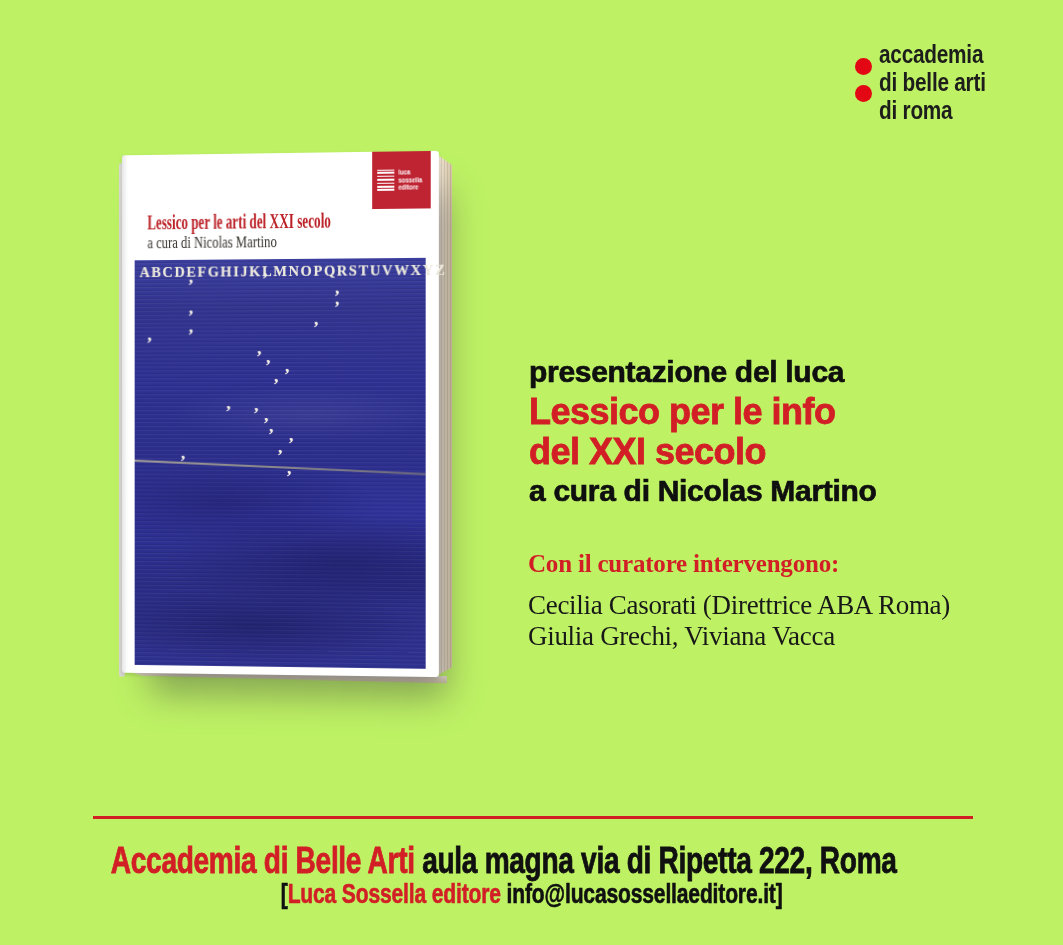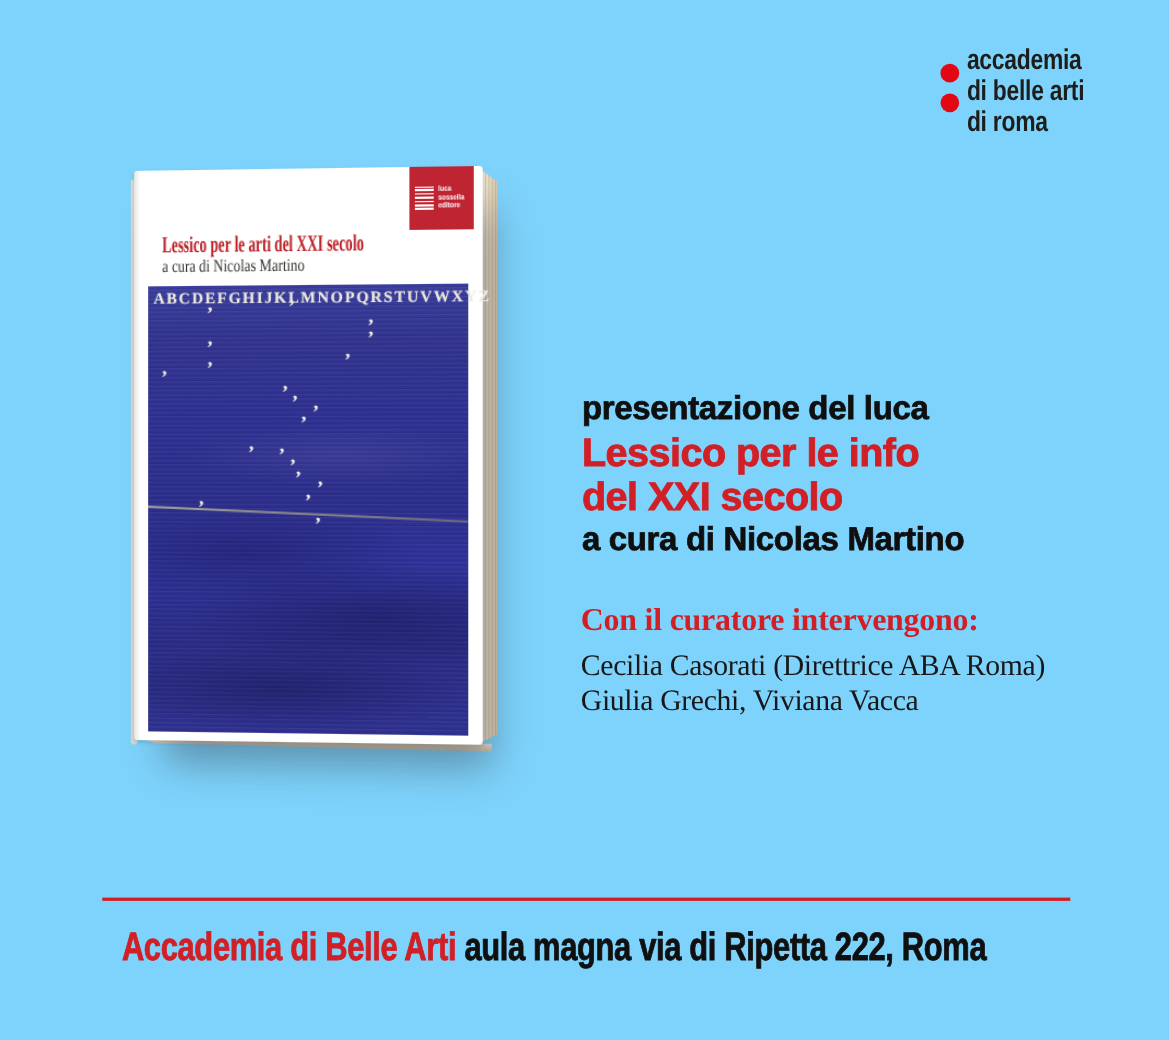--- a/index.html
+++ b/index.html
@@ -1,17 +1,17 @@
 <!DOCTYPE html>
 <html><head>
 <meta charset="utf-8">
 <style>
   html,body { margin:0; padding:0; background:#ffffff; }
   .poster {
-    position:relative; width:1063px; height:945px; background:#7dd3fc;
+    position:relative; width:1063px; height:945px; background:#bef264;
     font-family:"Liberation Sans", sans-serif; overflow:hidden;
   }
 
   
   .aba-logo { position:absolute; left:851px; top:40px; display:flex; }
   .aba-dots { position:relative; width:28px; }
   .aba-dot { position:absolute; left:4px; width:17px; height:17px; border-radius:50%; }
   .aba-dot.d1 { top:18px; }
   .aba-dot.d2 { top:45px; }
   .aba-text { font-size:26px; line-height:28px; font-weight:bold; letter-spacing:-0.3px;
@@ -76,21 +76,21 @@
             font-weight:bold; letter-spacing:-0.6px; -webkit-text-stroke:0.8px currentColor; }
   .event-book { position:absolute; left:529px; top:352px; }
   .pres-label { font-size:30px; line-height:40px; font-weight:bold; letter-spacing:-0.3px;
             color:#0f0f0f; -webkit-text-stroke:0.7px currentColor; }
   .btitle { font-size:36px; line-height:40px; font-weight:bold; letter-spacing:-0.5px;
             -webkit-text-stroke:0.8px currentColor; }
   .curator { font-size:30px; line-height:38px; font-weight:bold; letter-spacing:-0.3px;
             color:#0f0f0f; -webkit-text-stroke:0.7px currentColor; }
 
   .speakers { position:absolute; left:528px; top:548px; font-family:"Liberation Serif",serif; }
-  .speakers-intro { font-size:29px; line-height:32px; font-weight:bold; letter-spacing:-0.2px; }
+  .speakers-intro { font-size:25px; line-height:32px; font-weight:bold; letter-spacing:-0.2px; }
   .speaker-names { margin-top:10px; font-size:27px; line-height:31px; font-weight:normal;
             letter-spacing:-0.3px; color:#181818; }
 
   
   .footer-rule { position:absolute; left:93px; top:816px; width:880px; height:3px; }
   .footer-venue { position:absolute; left:0; top:840px; width:865px; text-align:center; white-space:nowrap; }
   .cond-lg { display:inline-block; transform:scaleX(0.78); transform-origin:center;
             font-size:36px; font-weight:bold; letter-spacing:-0.4px; color:#101010;
             -webkit-text-stroke:0.8px currentColor; }
   .footer-pub { position:absolute; left:0; top:879px; width:1063px; text-align:center; white-space:nowrap; }
@@ -178,14 +178,19 @@
   </div>
 
   <div class="footer-rule" style="background: rgb(210, 31, 38);"></div>
 
   <div class="footer-venue">
     <span class="cond-lg">
       <span style="color: rgb(210, 31, 38);">Accademia di Belle Arti</span><span> aula magna via di Ripetta 222, Roma</span>
     </span>
   </div>
 
+  <div class="footer-pub">
+    <span class="cond-sm">
+      <span>[</span><span style="color: rgb(210, 31, 38);">Luca Sossella editore</span><span> info@lucasossellaeditore.it</span><span>]</span>
+    </span>
+  </div>
 
 </div>
 
 </body></html>

